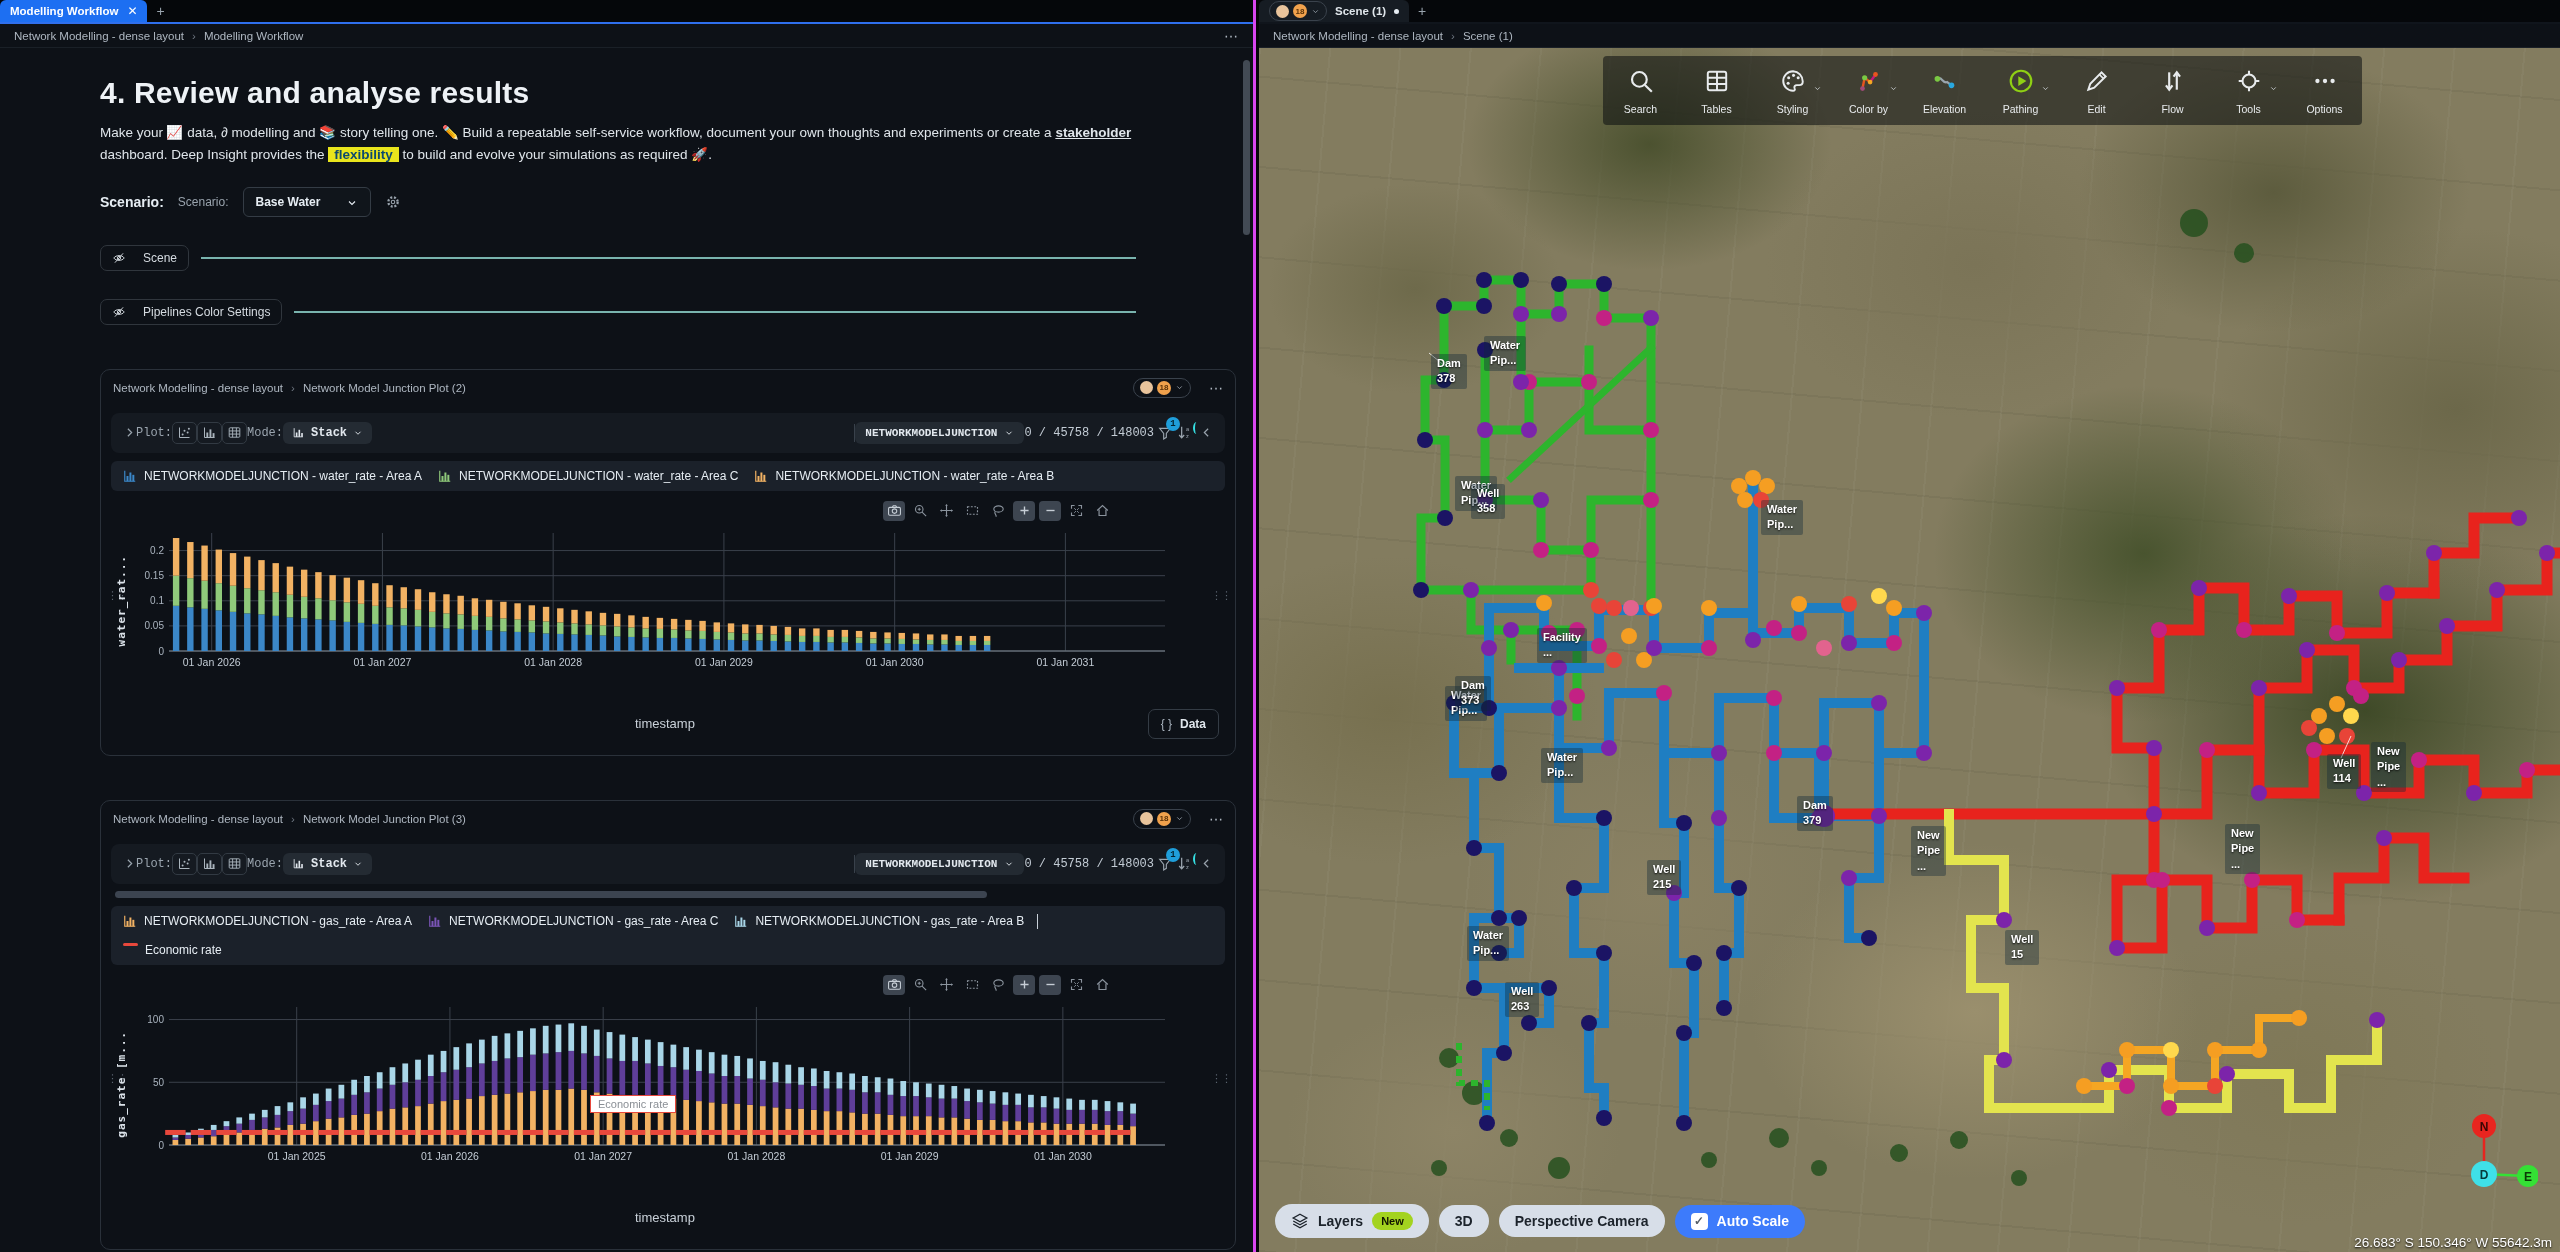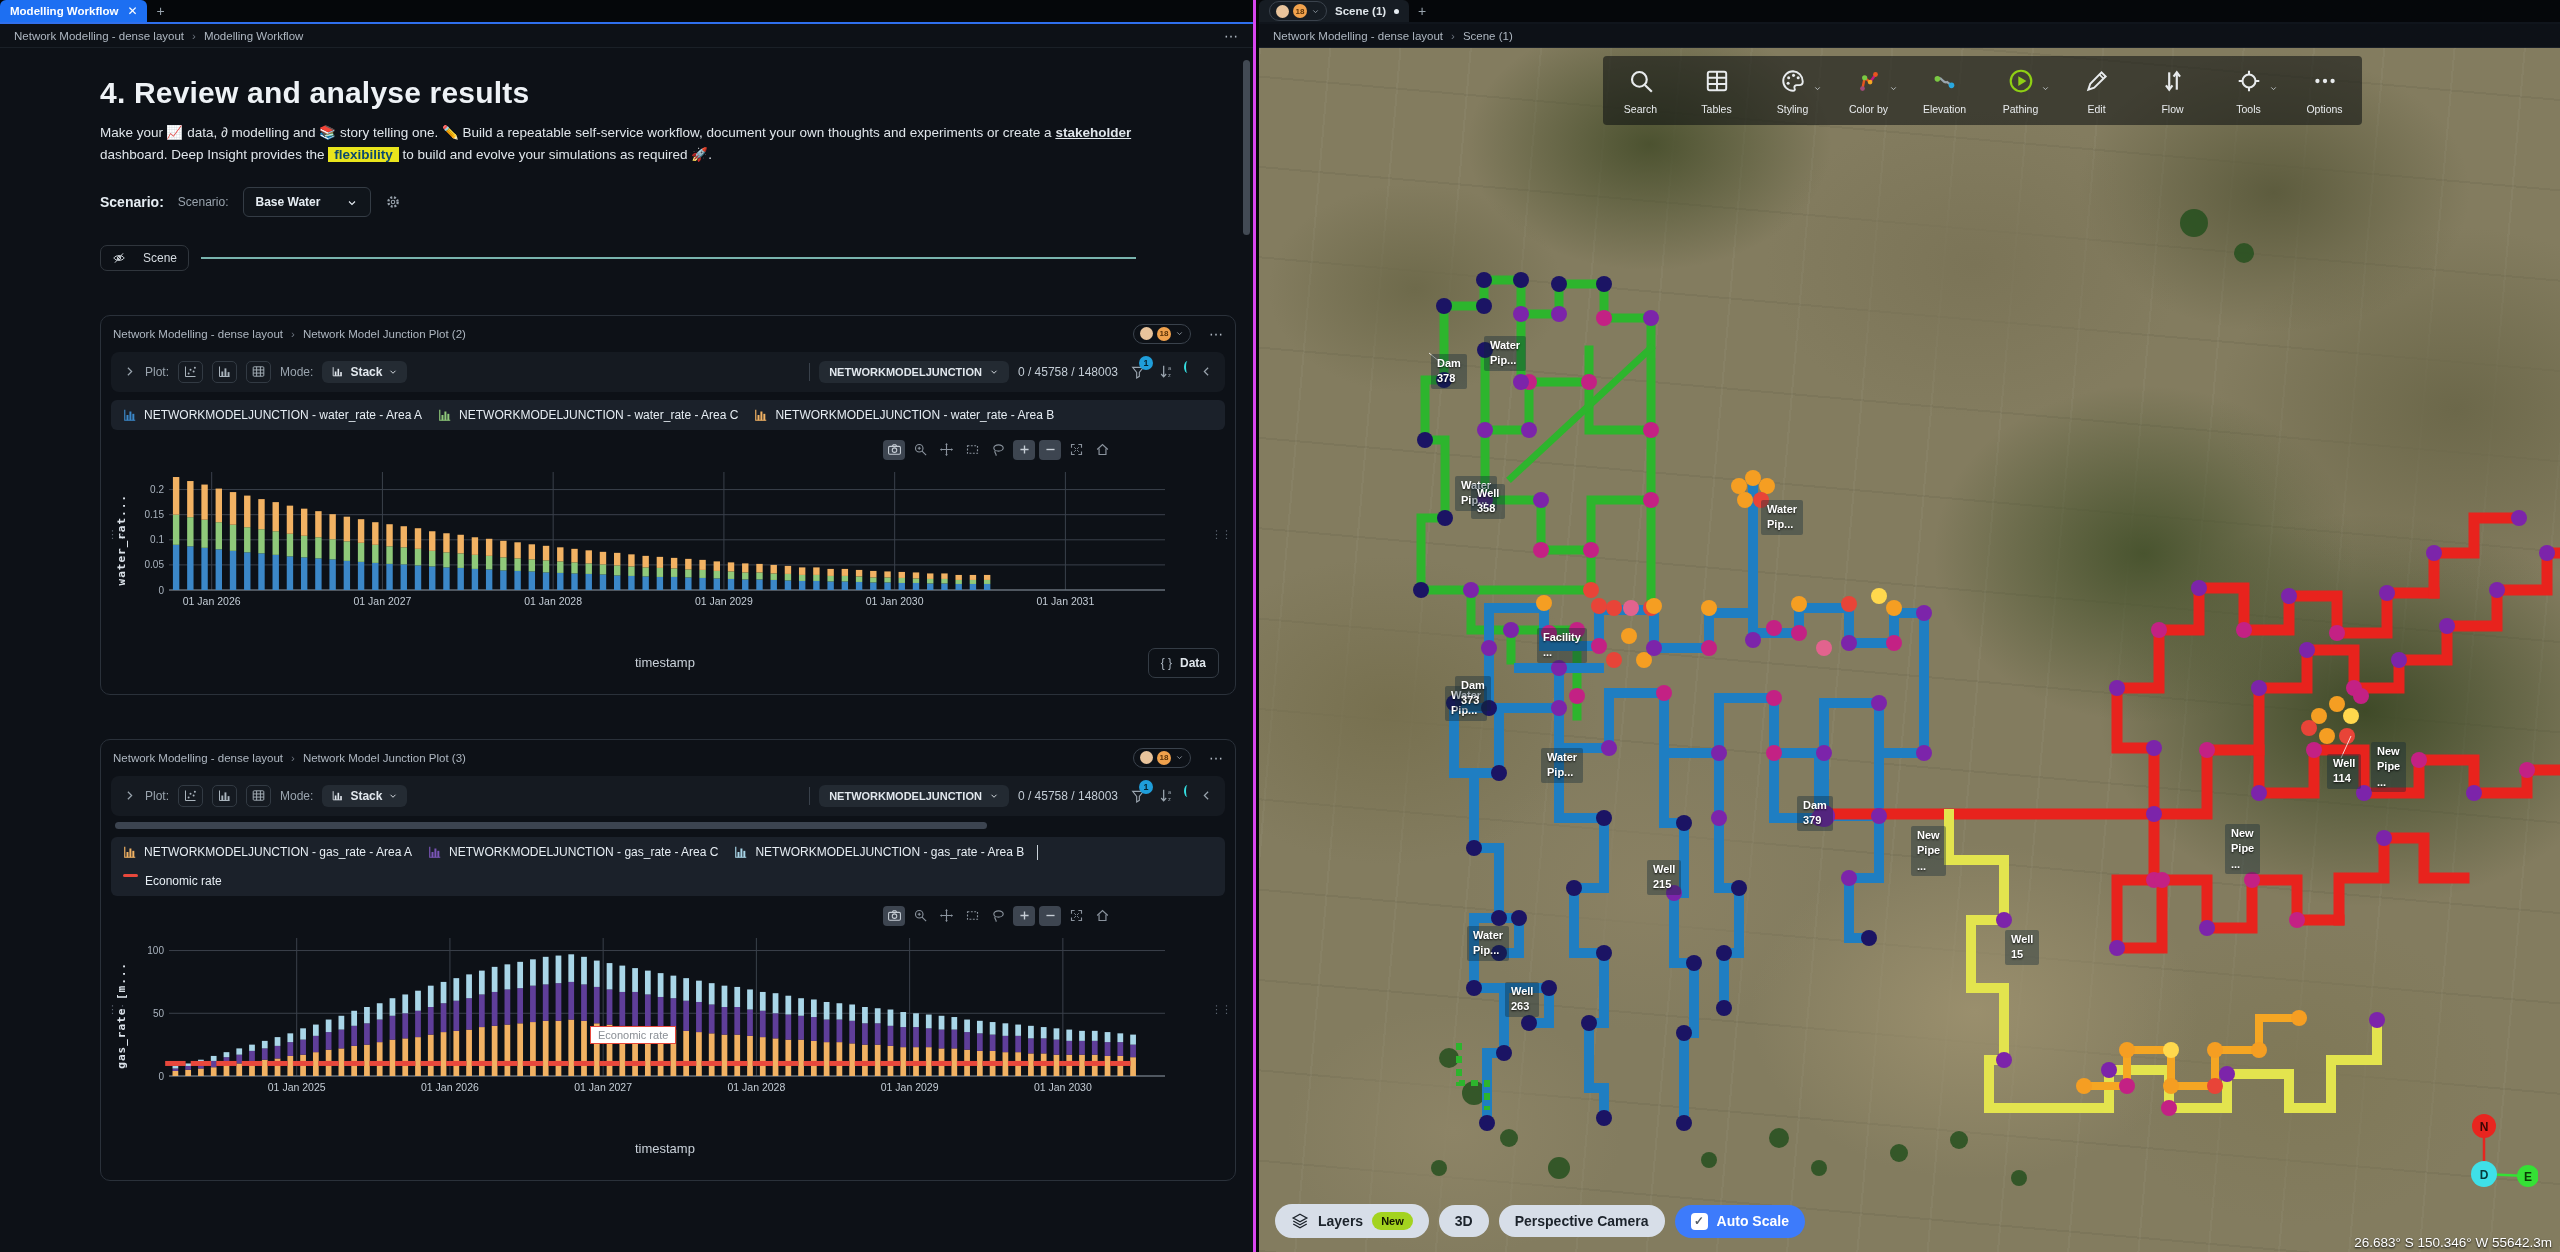--- a/index.html
+++ b/index.html
@@ -32,21 +32,21 @@
   .section-row { margin-top:28px; display:flex; align-items:center; width:1036px; }
   .section-btn { display:flex; align-items:center; gap:17px; padding:5px 11px; border:1px solid #30363d; border-radius:7px; font-size:12px; color:#d5dbe1; background:#0d1117; white-space:nowrap; }
   .section-line { flex:1; height:2px; background:#79b4ae; margin-left:12px; }
 
   .panel { margin-top:44px; width:1136px; border:1px solid #2a313a; border-radius:10px; background:#0d1117; padding-bottom:14px; }
   .phead { display:flex; align-items:center; height:36px; padding:0 12px; font-size:11.5px; color:#aeb7c1; gap:8px; }
   .chip { margin-left:auto; display:flex; align-items:center; gap:4px; border:1px solid #3a424c; border-radius:999px; padding:2px 6px; }
   .av-beige { width:13px; height:13px; border-radius:50%; background:#e9c49c; }
   .av-orange { width:14px; height:14px; border-radius:50%; background:#f0a14c; color:#5a3208; font-size:8px; font-weight:700; display:grid; place-items:center; }
   .phead-menu { margin-left:10px; color:#aeb7c1; font-size:14px; }
-  .ptoolbar { margin:0 10px; background:#151a21; border-radius:8px; height:40px; display:flex; align-items:center; padding:0 12px; gap:9px; font-size:12px; color:#9aa4ae; }
+  .ptoolbar { margin:7px 10px; background:#151a21; border-radius:8px; height:40px; display:flex; align-items:center; padding:0 12px; font-size:12px; color:#9aa4ae;font-family:Liberation Mono, monospace; }
   .pt-icon { width:25px; height:22px; border:1px solid #323a43; border-radius:5px; display:grid; place-items:center; color:#aab4bd; }
   .mode-pill { display:flex; align-items:center; gap:6px; background:#242b33; border-radius:6px; padding:4px 9px; color:#e2e8ee; font-weight:600; }
   .vsep { width:1px; height:18px; background:#39414b; margin-left:auto; }
   .table-pill { display:flex; align-items:center; gap:7px; background:#232a32; border-radius:6px; padding:5px 10px; font-weight:700; font-size:11px; color:#e2e8ee; }
   .counts { color:#c3ccd5; }
   .funnel-wrap { position:relative; display:grid; place-items:center; width:22px; }
   .fbadge { position:absolute; top:-8px; right:-4px; width:14px; height:14px; border-radius:50%; background:#1f9eda; color:#03222f; font-size:9px; font-weight:700; display:grid; place-items:center; }
   .cyan-arc { width:7px; height:12px; border-left:2px solid #35dde0; border-radius:50% 0 0 50%; margin-top:-10px; }
   .legendbar { margin:8px 10px 0; background:#1b212a; border-radius:6px; padding:8px 12px; display:flex; flex-wrap:wrap; gap:7px 16px; font-size:12px; color:#e6edf3; align-items:center; }
   .lg-item { display:flex; gap:7px; }
@@ -274,20 +274,29 @@
             </svg>
           </span>
       </div>
 
       <div class="section-row">
         <div class="section-btn">
           <svg width="14" height="14">
               <use href="#i-eyeoff"></use>
             </svg>
           <span>Scene</span>
+        </div>
+        <div class="section-line"></div>
+      </div>
+      <div class="section-row">
+        <div class="section-btn">
+          <svg width="14" height="14">
+              <use href="#i-eyeoff"></use>
+            </svg>
+          <span>Pipelines Color Settings</span>
         </div>
         <div class="section-line"></div>
       </div>
 
       <div class="panel">
         <div class="phead">
           <span>Network Modelling - dense layout</span>
           <span class="crumb-sep">›</span>
           <span>Network Model Junction Plot (2)</span>
           <div class="chip">

